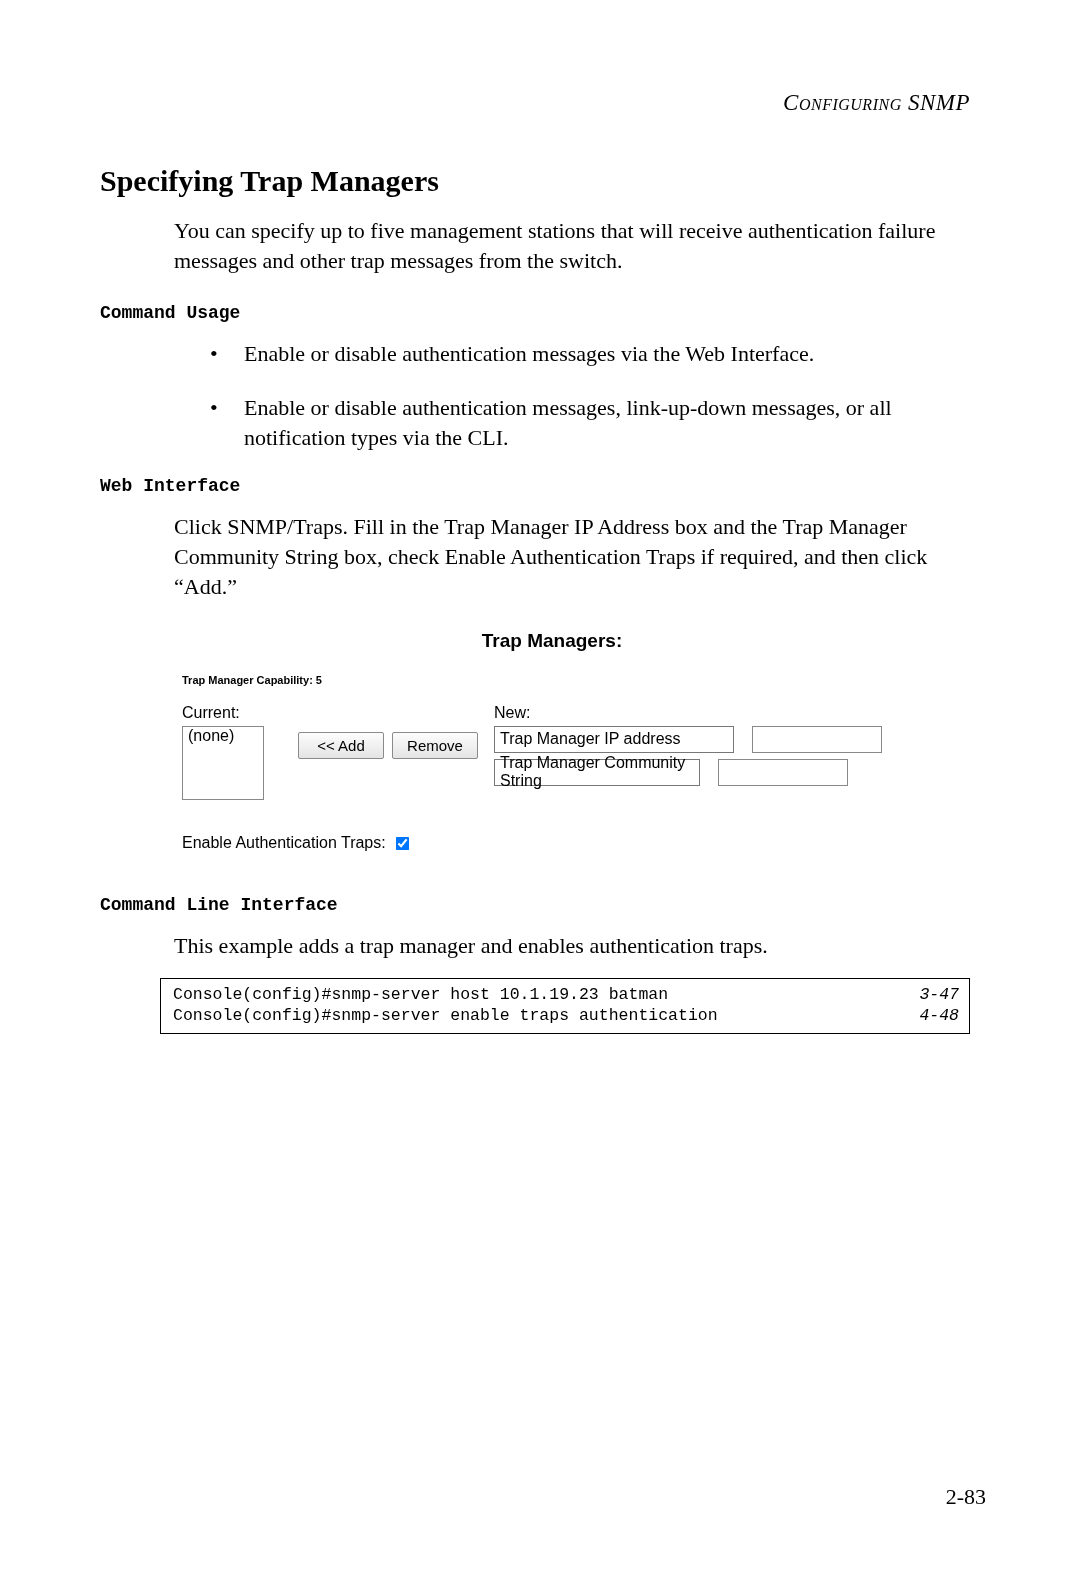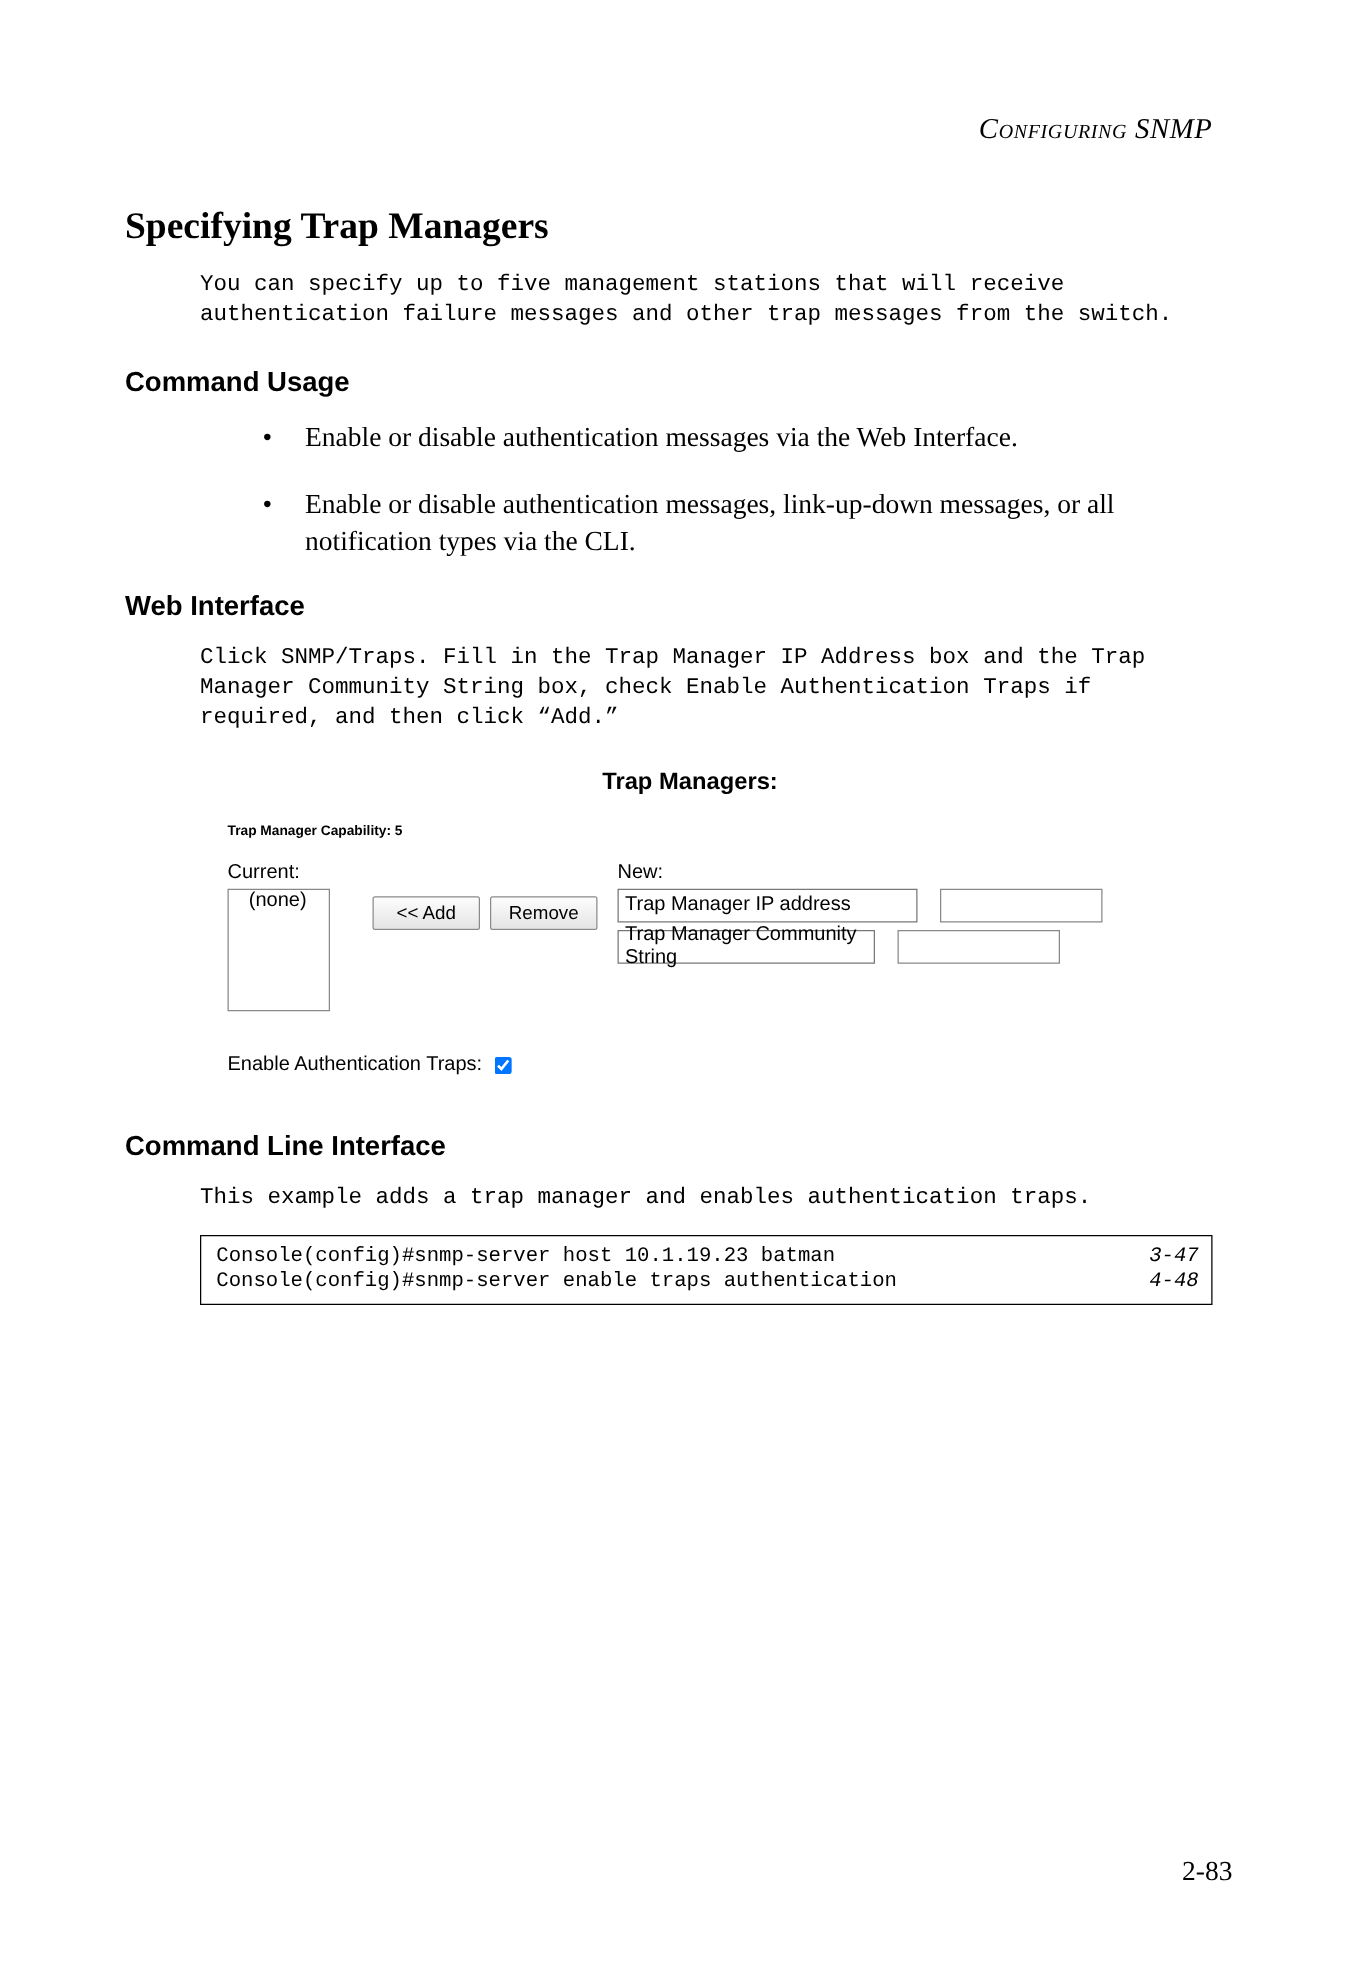--- a/index.html
+++ b/index.html
@@ -30,29 +30,28 @@
     font-family: Georgia, serif;
     font-weight: bold;
     font-size: 30px;
     margin: 0 0 18px 0;
   }
   .body-indent {
     margin-left: 60px;
     margin-right: 20px;
   }
   p.body {
+    font-size: 22px;
+    line-height: 1.35;
+    margin: 0 0 28px 14px;
+  }
+  h2.sub {
+    font-family: Liberation Mono, monospace;
+    font-weight: bold;
     font-size: 18px;
-    line-height: 1.35;
-    margin: 0 0 28px 0;
-    font-family: Liberation Mono, monospace;
-  }
-  h2.sub {
-    font-family: Liberation Sans, sans-serif;
-    font-weight: bold;
-    font-size: 22px;
     margin: 22px 0 16px 0;
   }
   ul.bullets {
     margin: 0 0 14px 0;
     padding: 0 20px 0 110px;
     list-style: none;
   }
   ul.bullets li {
     position: relative;
     font-size: 22px;
@@ -88,24 +87,24 @@
   .ui-grid {
     display: flex;
     gap: 16px;
     align-items: flex-start;
   }
   .col-current { width: 100px; }
   .lbl { font-size: 16px; margin-bottom: 4px; }
   .listbox {
     border: 1px solid #888;
     width: 82px;
-    height: 98px;
+    height: 74px;
     background:#fff;
     font-size:16px;
-    padding:0 16px;
+    padding:0 5px;
     box-sizing:border-box;
     display:block;
     overflow:hidden;
   }
   .col-btns {
     display:flex;
     flex-direction:row;
     gap:8px;
     margin-top:28px;
   }

